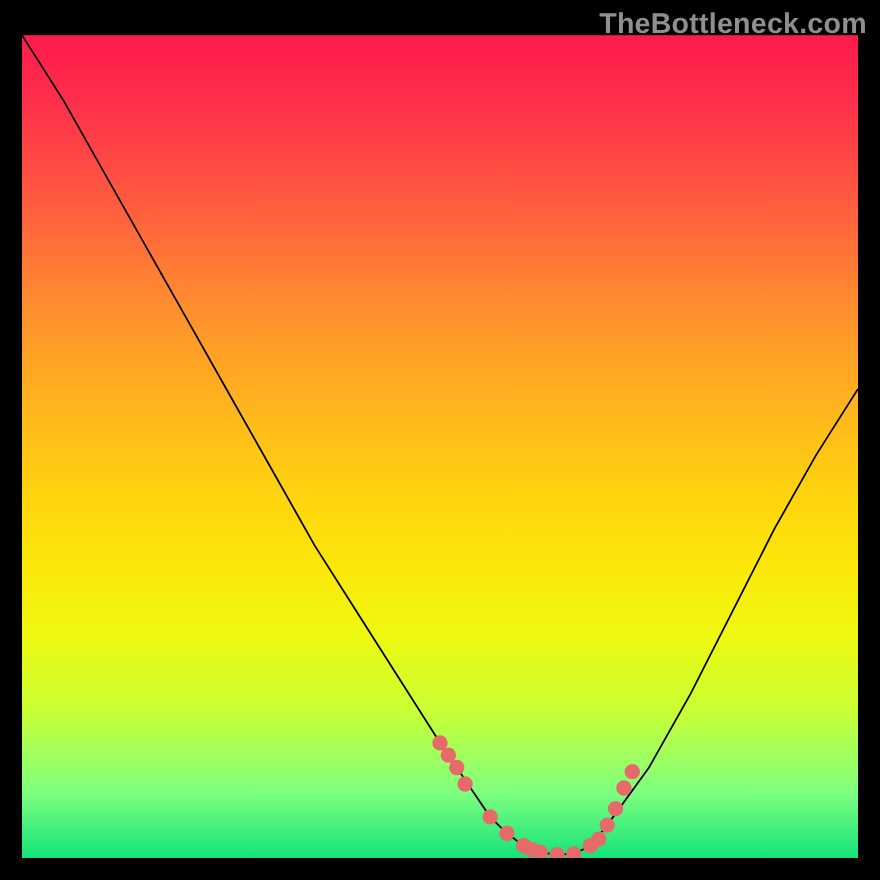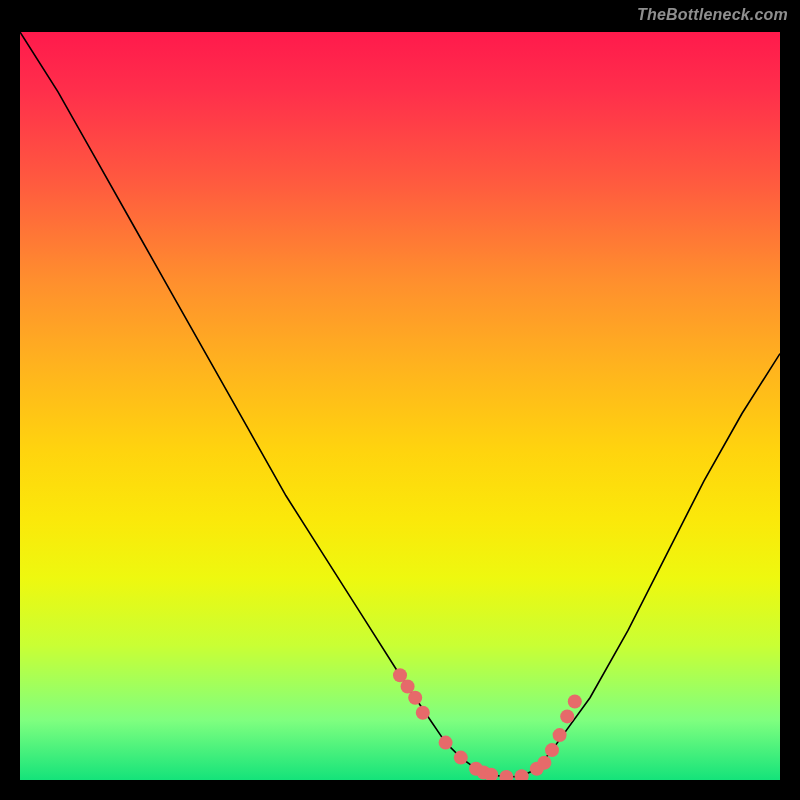--- a/index.html
+++ b/index.html
@@ -8,25 +8,24 @@
     position: relative;
     width: 800px;
     height: 800px;
     background: #000;
   }
   .attribution {
     position: absolute;
     top: 6px;
     right: 12px;
     font-family: Arial, Helvetica, sans-serif;
-    font-size: 16px;
+    font-size: 26px;
     font-weight: 600;
     color: #8f8f8f;
     letter-spacing: 0.2px;
-    font-style: italic;
   }
   .plot-outer {
     position: absolute;
     left: 20px;
     top: 32px;
     width: 760px;
     height: 748px;
     background: #000;
   }
   .gradient-panel {

